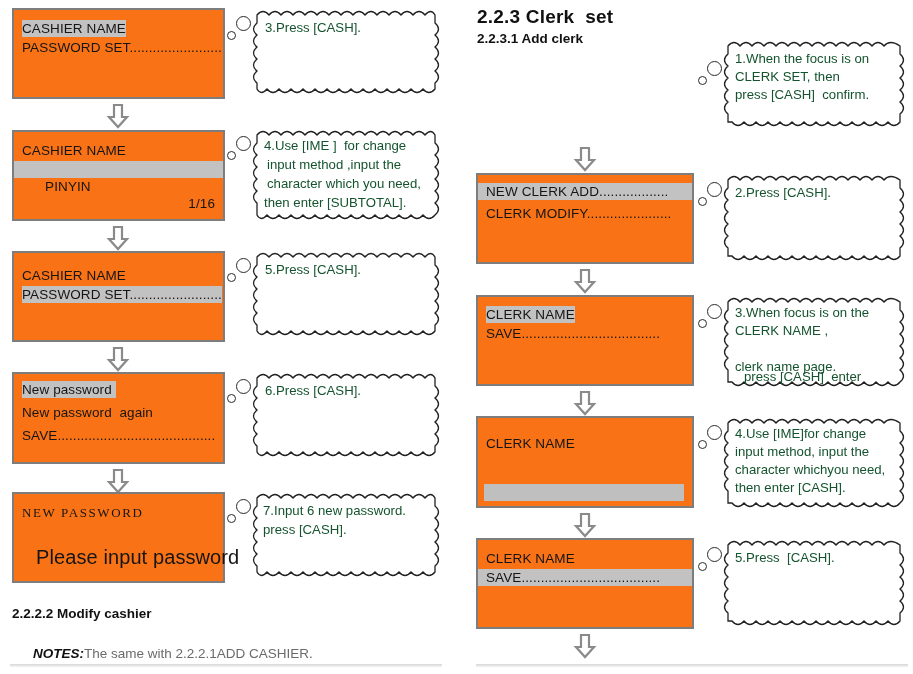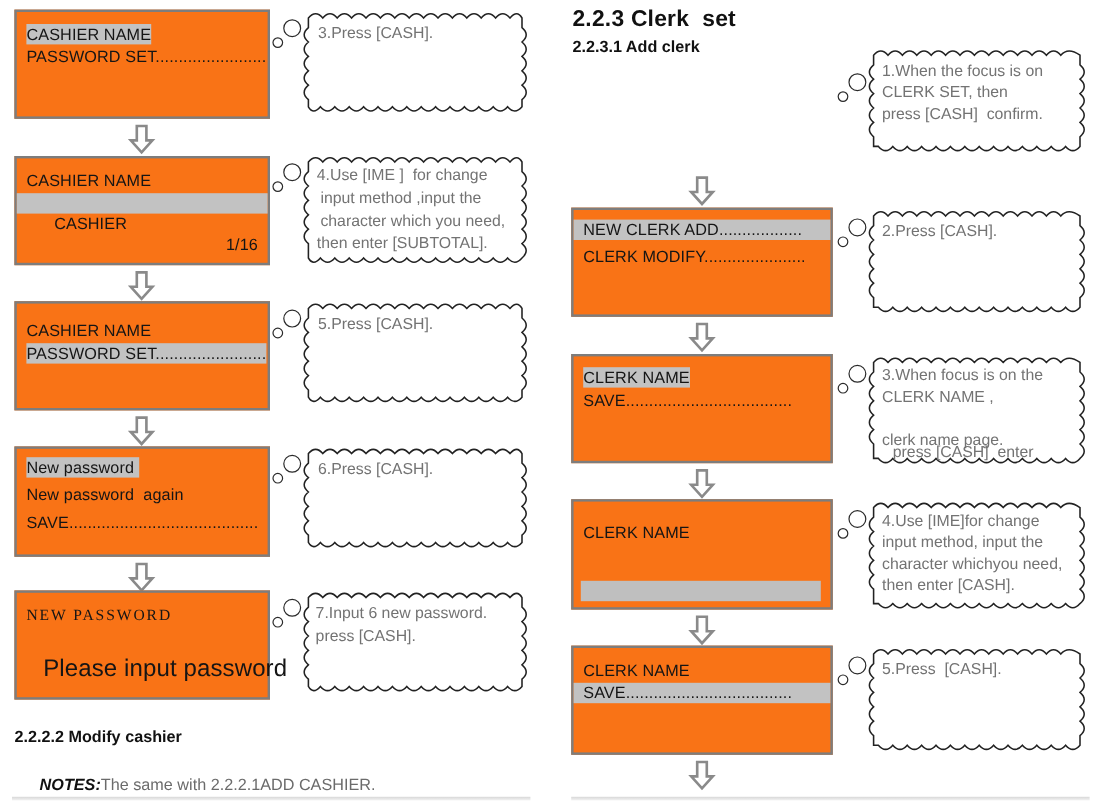--- a/index.html
+++ b/index.html
@@ -39,21 +39,21 @@
     height:17px;
   }
 
   
   .callout{position:absolute;}
   .callout svg{position:absolute;left:0;top:0;overflow:visible;}
   .callout .ctext{
     position:absolute;
     font-size:13.2px;
     line-height:19px;
-    color:#737373;
+    color:#14532d;
     white-space:pre;
   }
   .dot{
     position:absolute;
     border:1.6px solid #2a2a2a;
     border-radius:50%;
     background:#fff;
     box-sizing:border-box;
   }
   .dot.big{width:15px;height:15px;}
@@ -116,21 +116,21 @@
 
   <div class="darrow" style="left:105px;top:103px;">
     <svg width="26" height="26" viewBox="0 0 26 26">
         <polygon points="9,2 17,2 17,14 22,14 13,24 4,14 9,14" fill="#ffffff" stroke="#8a8a8a" stroke-width="2.2" stroke-linejoin="miter"></polygon>
       </svg>
   </div>
 
   <div class="lcd" style="left:12px;top:130px;width:213px;height:91px;">
     <div class="lcd-line" style="top:10px;">CASHIER NAME</div>
     <div class="lcd-line hl" style="top:29px;left:0;width:209px;">
-      <span style="margin-left:8px;">CASHIER</span>
+      <span style="margin-left:8px;">PINYIN</span>
       <span style="position:absolute;right:8px;">1/16</span>
     </div>
   </div>
 
   <div class="darrow" style="left:105px;top:225px;">
     <svg width="26" height="26" viewBox="0 0 26 26">
         <polygon points="9,2 17,2 17,14 22,14 13,24 4,14 9,14" fill="#ffffff" stroke="#8a8a8a" stroke-width="2.2" stroke-linejoin="miter"></polygon>
       </svg>
   </div>
 

